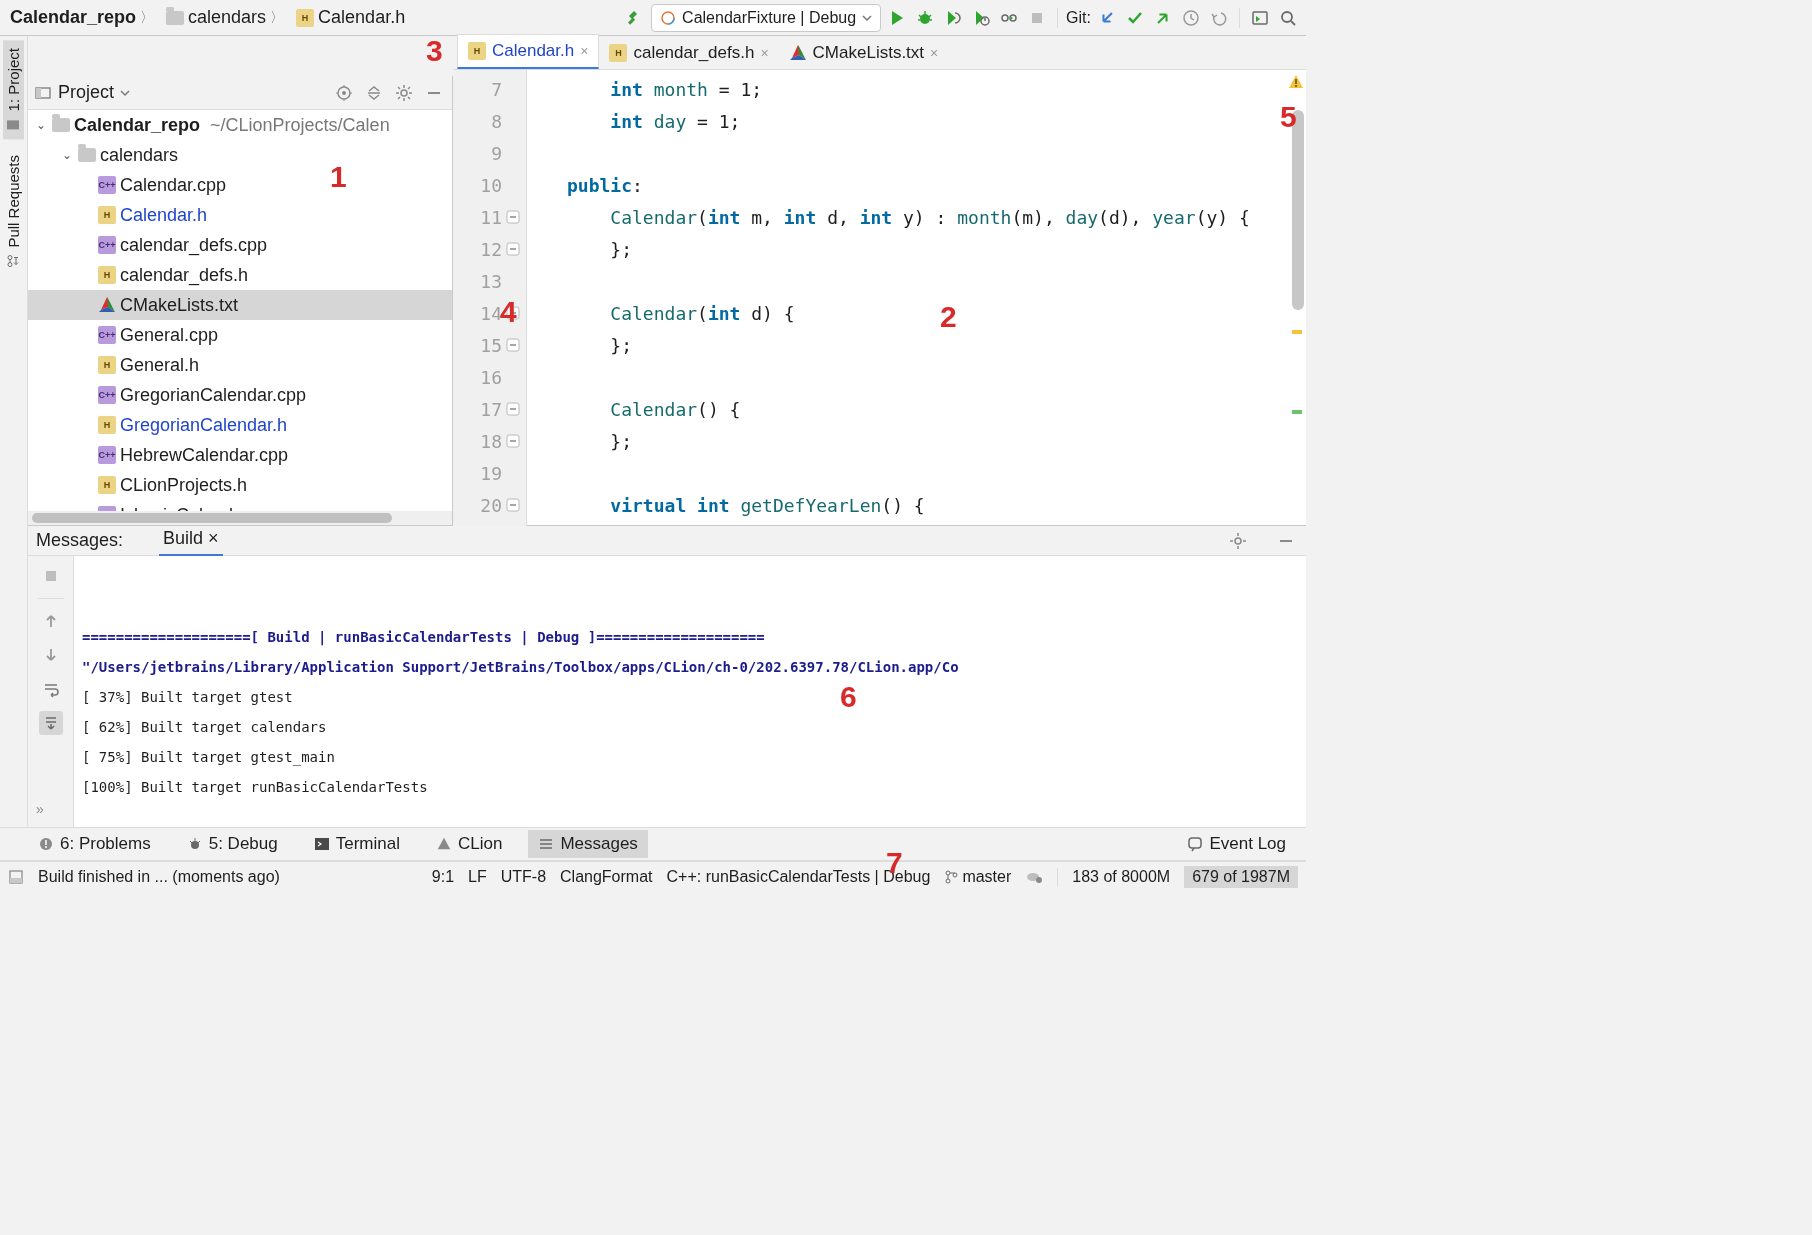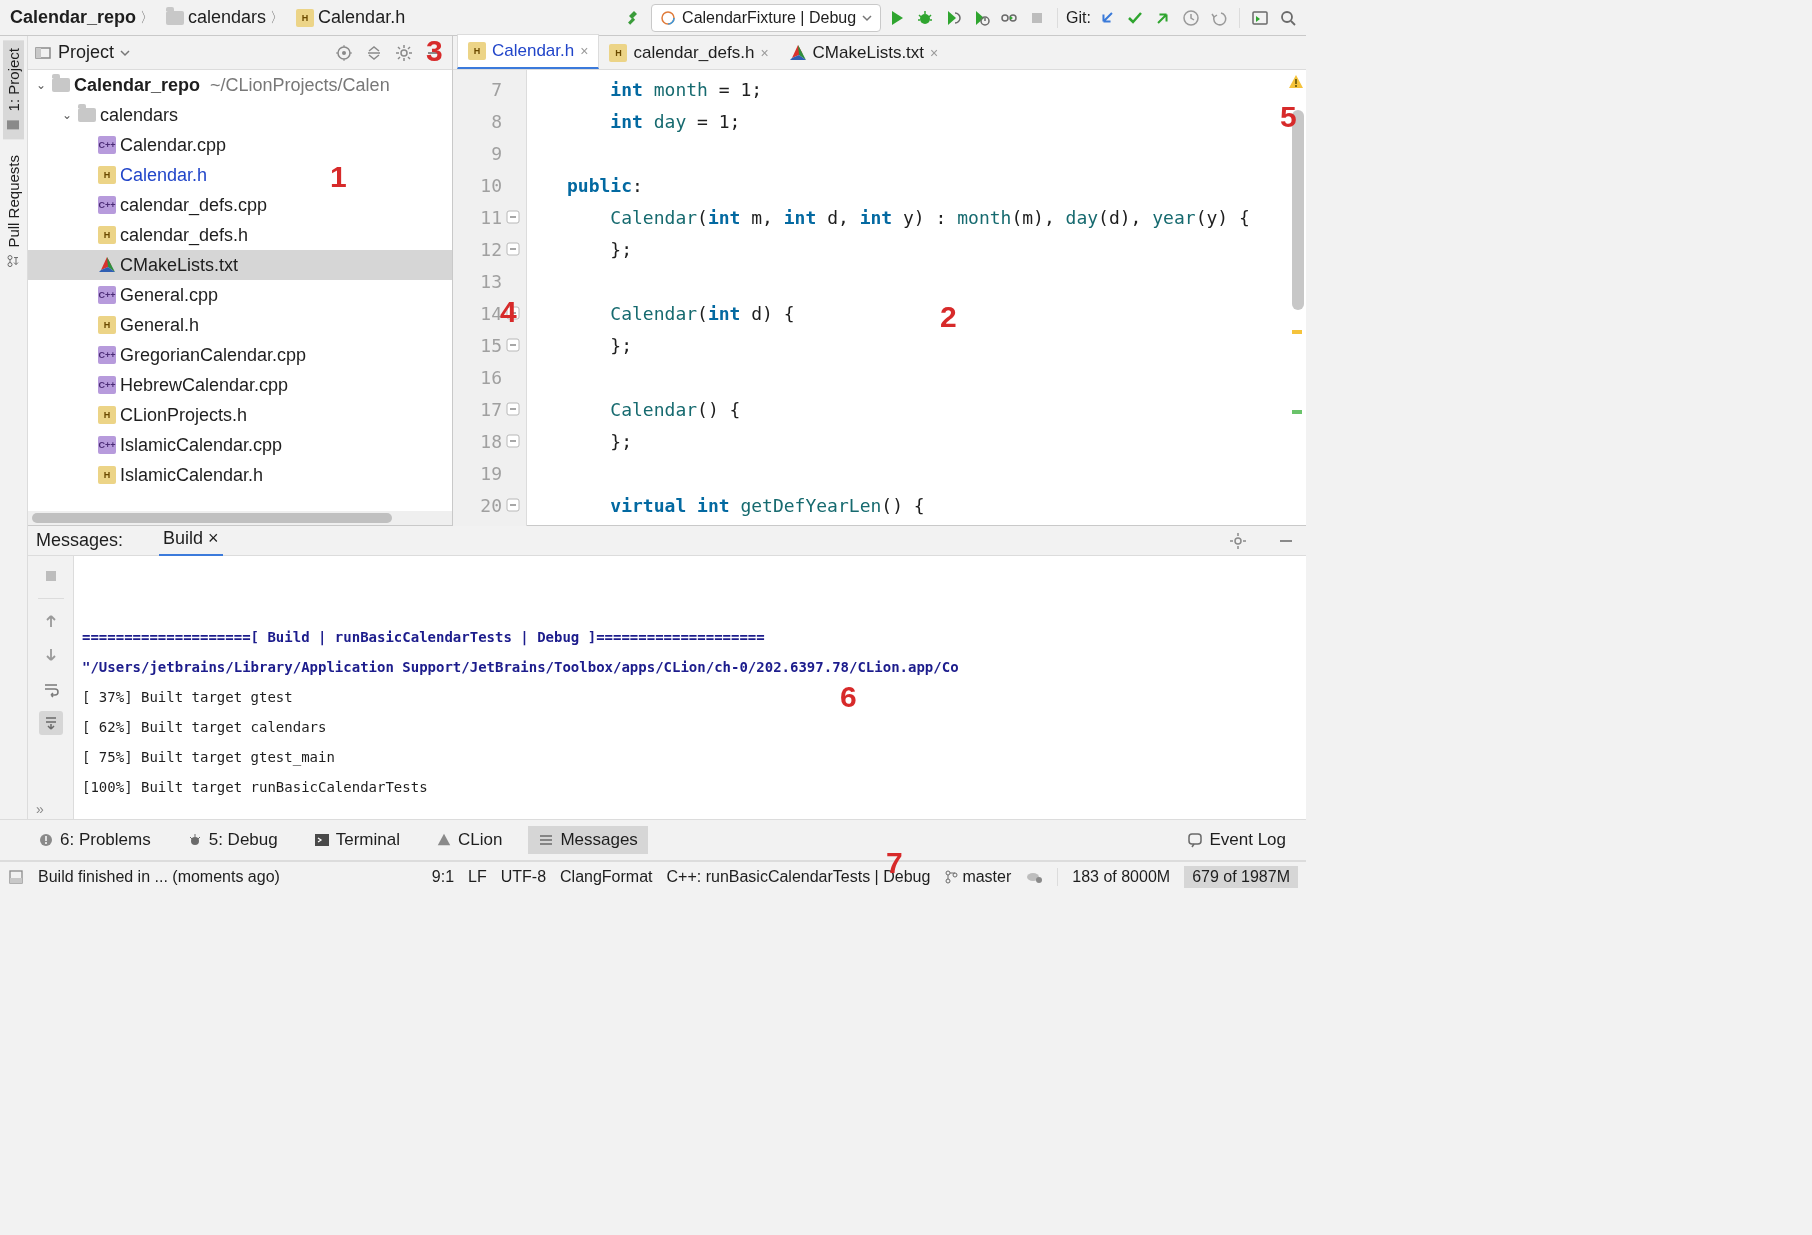--- a/index.html
+++ b/index.html
@@ -70,21 +70,21 @@
   }
   .strip-tab.active { background:#d8d8d8; }
 
   
   .main-row {
     position:absolute; left:28px; right:0; top:36px; height:490px;
     display:flex; border-bottom:1px solid var(--border);
   }
 
   
-  .project-tw { width:425px; border-right:1px solid var(--border); display:flex; flex-direction:column; background:var(--bg);}
+  .project-tw { width:425px; border-right:1px solid var(--border); display:flex; flex-direction:column; background:var(--bg);margin-top:40px;}
   .tw-header {
     height:34px; display:flex; align-items:center; gap:6px; padding:0 6px;
     border-bottom:1px solid var(--border-light);
   }
   .tw-header .title { font-weight:400; flex:0 0 auto; }
   .tw-header .hspacer { flex:1; }
   .tree { flex:1; overflow:auto; background:#fff; font-size:18px; }
   .tree-row { display:flex; align-items:center; height:30px; padding-left:6px; gap:4px; white-space:nowrap;}
   .tree-row.sel { background:#d6d6d6; }
   .tree-row .indent { display:inline-block; }
@@ -134,21 +134,21 @@
   .msg-header .hspacer{flex:1;}
   .msg-body { flex:1; display:flex; }
   .msg-side { width:46px; background:var(--bg); border-right:1px solid var(--border-light); display:flex; flex-direction:column; align-items:center; gap:10px; padding-top:8px;}
   .msg-out { flex:1; background:#fff; font-family:Menlo, Consolas, monospace; font-size:14px; padding:6px 8px; line-height:30px; white-space:pre; overflow:hidden; position:relative;}
   .msg-out .bold { color:var(--build-bold); font-weight:700;}
   .msg-out .hscroll{position:absolute;left:8px;bottom:4px;height:12px;width:520px;background:#c7c7c7;border-radius:6px;}
   .msg-more{ position:absolute; left:8px; bottom:8px; color:#8a8a8a; font-size:14px;}
 
   
   .bottom-tw {
-    position:absolute; left:0; right:0; bottom:30px; height:42px;
+    position:absolute; left:0; right:0; bottom:30px; height:34px;
     display:flex; align-items:center; gap:16px; padding:0 10px 0 28px;
     border-top:1px solid var(--border-light); border-bottom:1px solid var(--border-light);
     background:var(--bg); font-size:17px;
   }
   .bottom-tw .bt { display:flex; align-items:center; gap:6px; padding:4px 10px;}
   .bottom-tw .bt.active { background:#d6d6d6;}
   .bottom-tw .spacer{flex:1;}
 
   
   .statusbar {
@@ -420,20 +420,25 @@
           </div>
           <div class="tree-row">
             <span class="indent" style="width:60px"></span>
             <span class="fi fi-h"></span>
             <span class="fname">General.h</span>
           </div>
           <div class="tree-row">
             <span class="indent" style="width:60px"></span>
             <span class="fi fi-cpp"></span>
             <span class="fname">GregorianCalendar.cpp</span>
+          </div>
+          <div class="tree-row">
+            <span class="indent" style="width:60px"></span>
+            <span class="fi fi-h"></span>
+            <span class="fname link">GregorianCalendar.h</span>
           </div>
           <div class="tree-row">
             <span class="indent" style="width:60px"></span>
             <span class="fi fi-cpp"></span>
             <span class="fname">HebrewCalendar.cpp</span>
           </div>
           <div class="tree-row">
             <span class="indent" style="width:60px"></span>
             <span class="fi fi-h"></span>
             <span class="fname">CLionProjects.h</span>

